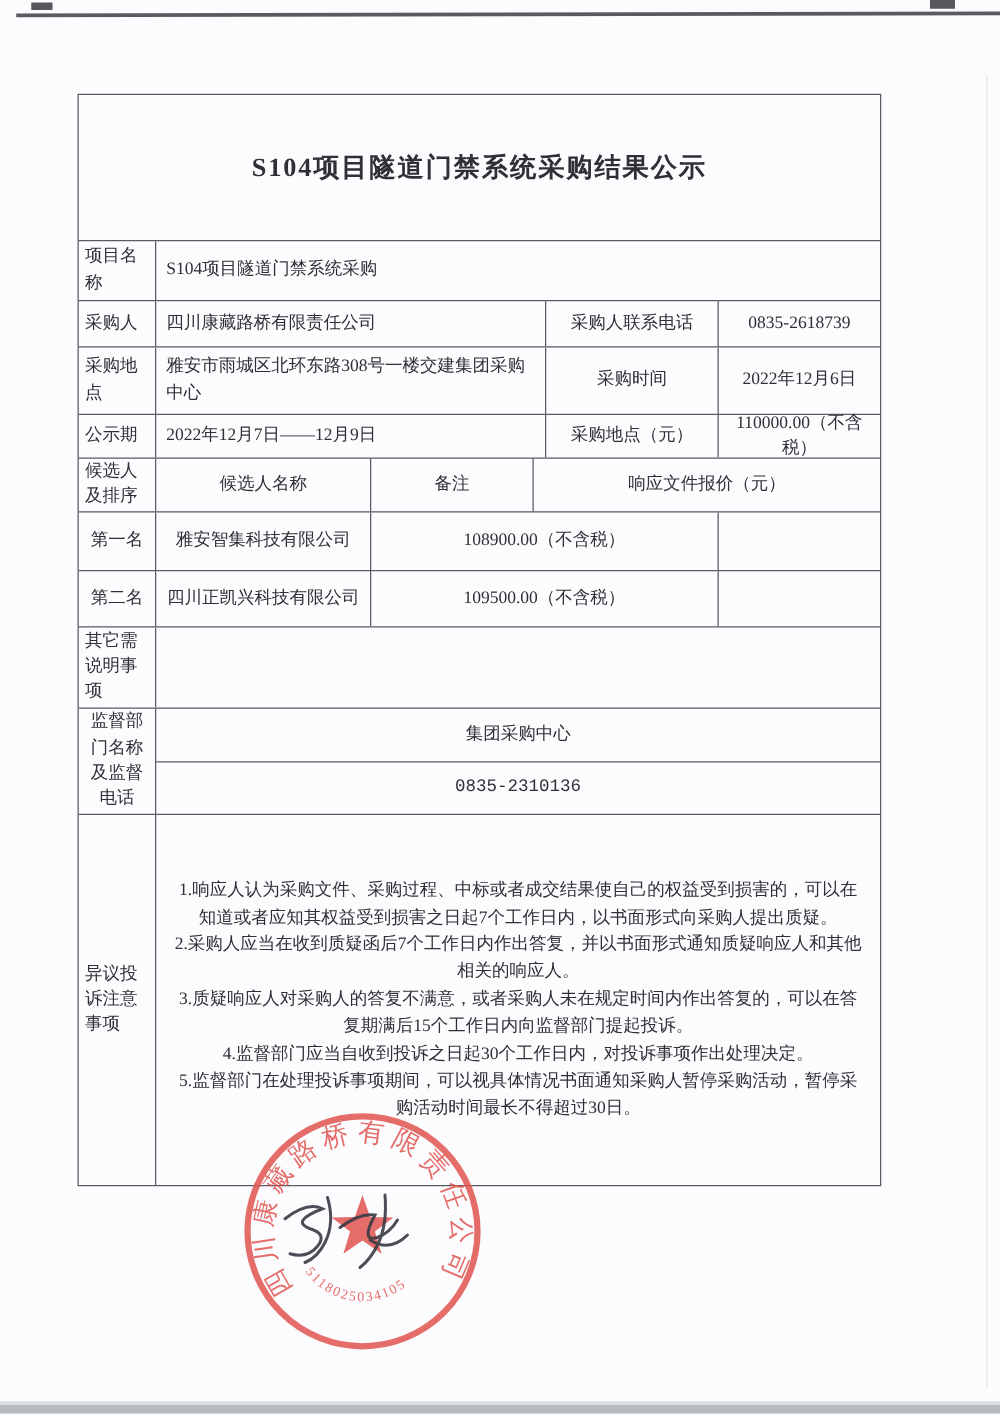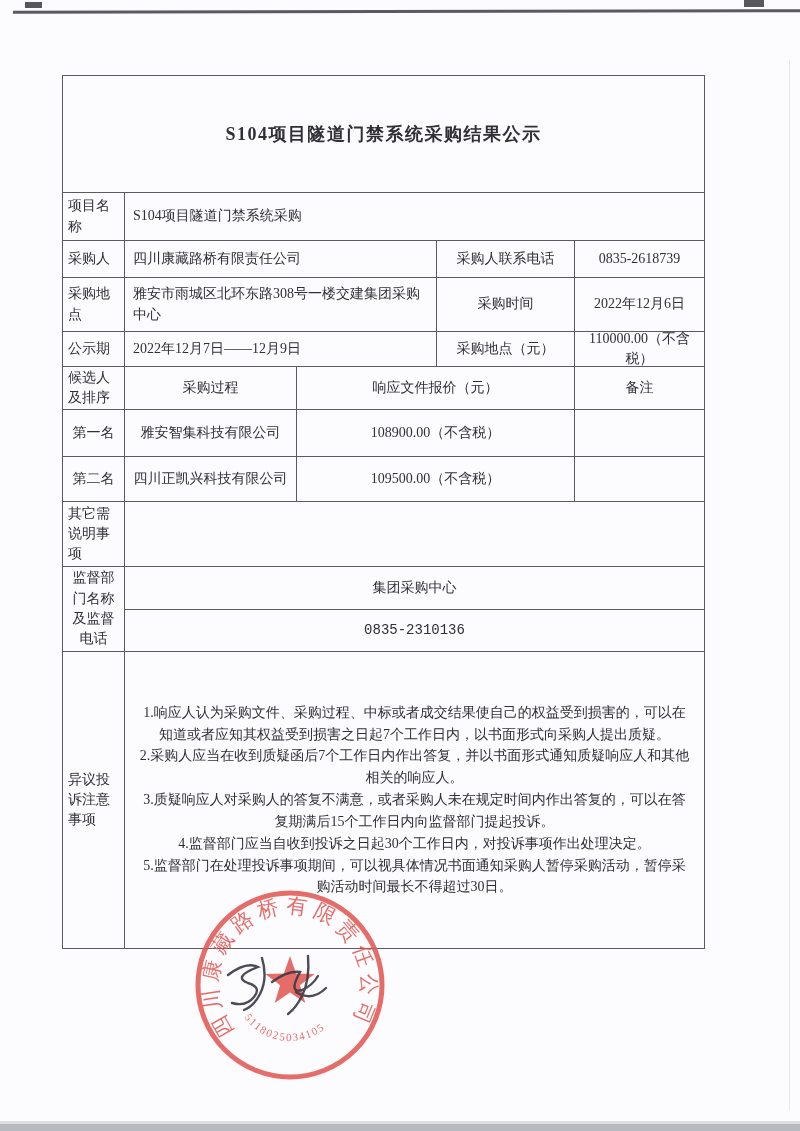--- a/index.html
+++ b/index.html
@@ -46,21 +46,21 @@
   .grow{flex:1 1 auto;}
   .c2{flex:0 0 312px;}
   .c3{flex:0 0 138px;}
   .c4{flex:1 1 auto;}
   .cn{flex:0 0 172px;}
   .cp{flex:0 0 278px;}
   .ctr{justify-content:center;text-align:center;font-family:Liberation Serif, serif;}
   .left{justify-content:flex-start;text-align:left;}
   .r-title{height:116px;align-items:center;justify-content:center;}
   .title{
-    width:100%;text-align:center;font-weight:bold;font-size:18px;letter-spacing:1.5px;
+    width:100%;text-align:center;font-weight:bold;font-size:21px;letter-spacing:1.5px;
   }
   .h48{height:48px;} .h37{height:37px;} .h54{height:54px;} .h35{height:35px;}
   .h43{height:43px;} .h47{height:47px;} .h45{height:45px;} .h65{height:65px;}
   .h85{height:85px;font-family:Liberation Mono, monospace;} .h297{height:297px;} .h42{height:42px;}
   .stack{flex-direction:column;align-items:stretch;padding:0;}
   .stack .sub{flex:1 1 auto;display:flex;align-items:center;justify-content:center;text-align:center;}
   .stack .sub + .sub{border-top:1px solid var(--bc);}
   .sub-top{flex:0 0 41px;}
   .notice-cell{align-items:center;padding:6px 13px;}
   .notice-text p{margin:0;line-height:1.56;text-align:center;font-family:Liberation Serif, serif;}
@@ -113,23 +113,23 @@
 
     <div class="row h35">
       <div class="cell lab left">公示期</div>
       <div class="cell c2 left">2022年12月7日——12月9日</div>
       <div class="cell c3 ctr">采购地点（元）</div>
       <div class="cell c4 ctr">110000.00（不含税）</div>
     </div>
 
     <div class="row h43">
       <div class="cell lab left">候选人及排序</div>
-      <div class="cell cn ctr">采购过程</div>
+      <div class="cell cn ctr">候选人名称</div>
+      <div class="cell c4 ctr">备注</div>
       <div class="cell cp ctr">响应文件报价（元）</div>
-      <div class="cell c4 ctr">备注</div>
     </div>
 
     <div class="row h47">
       <div class="cell lab ctr">第一名</div>
       <div class="cell cn ctr">雅安智集科技有限公司</div>
       <div class="cell cp ctr">108900.00（不含税）</div>
       <div class="cell c4 ctr"></div>
     </div>
     <div class="row h45">
       <div class="cell lab ctr">第二名</div>

